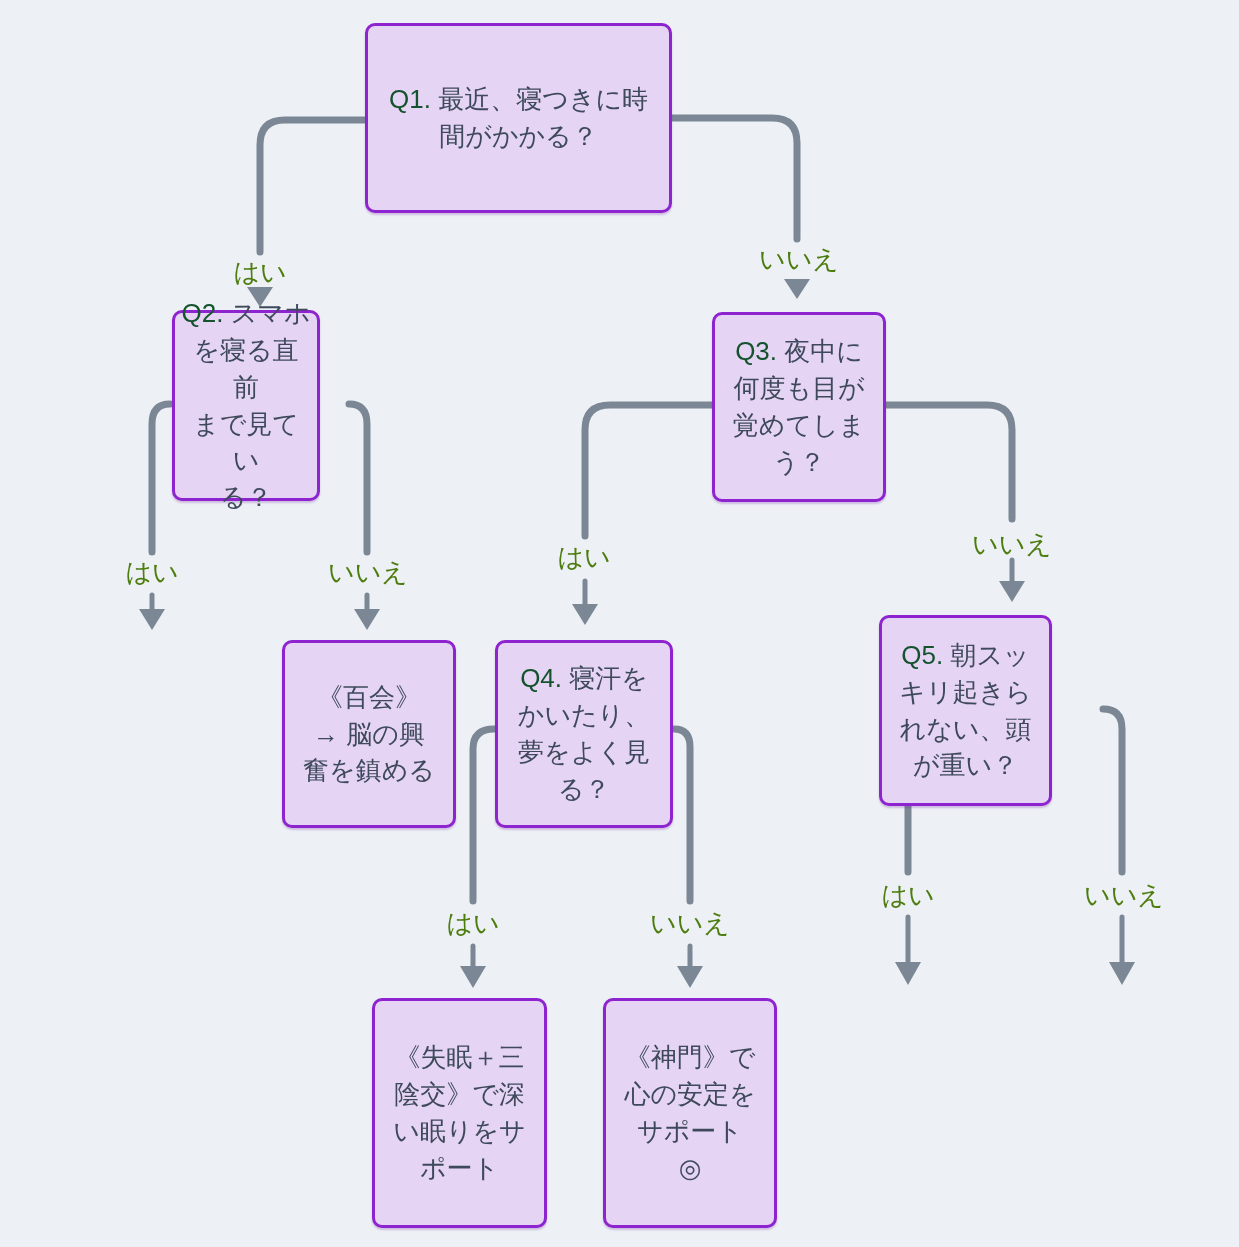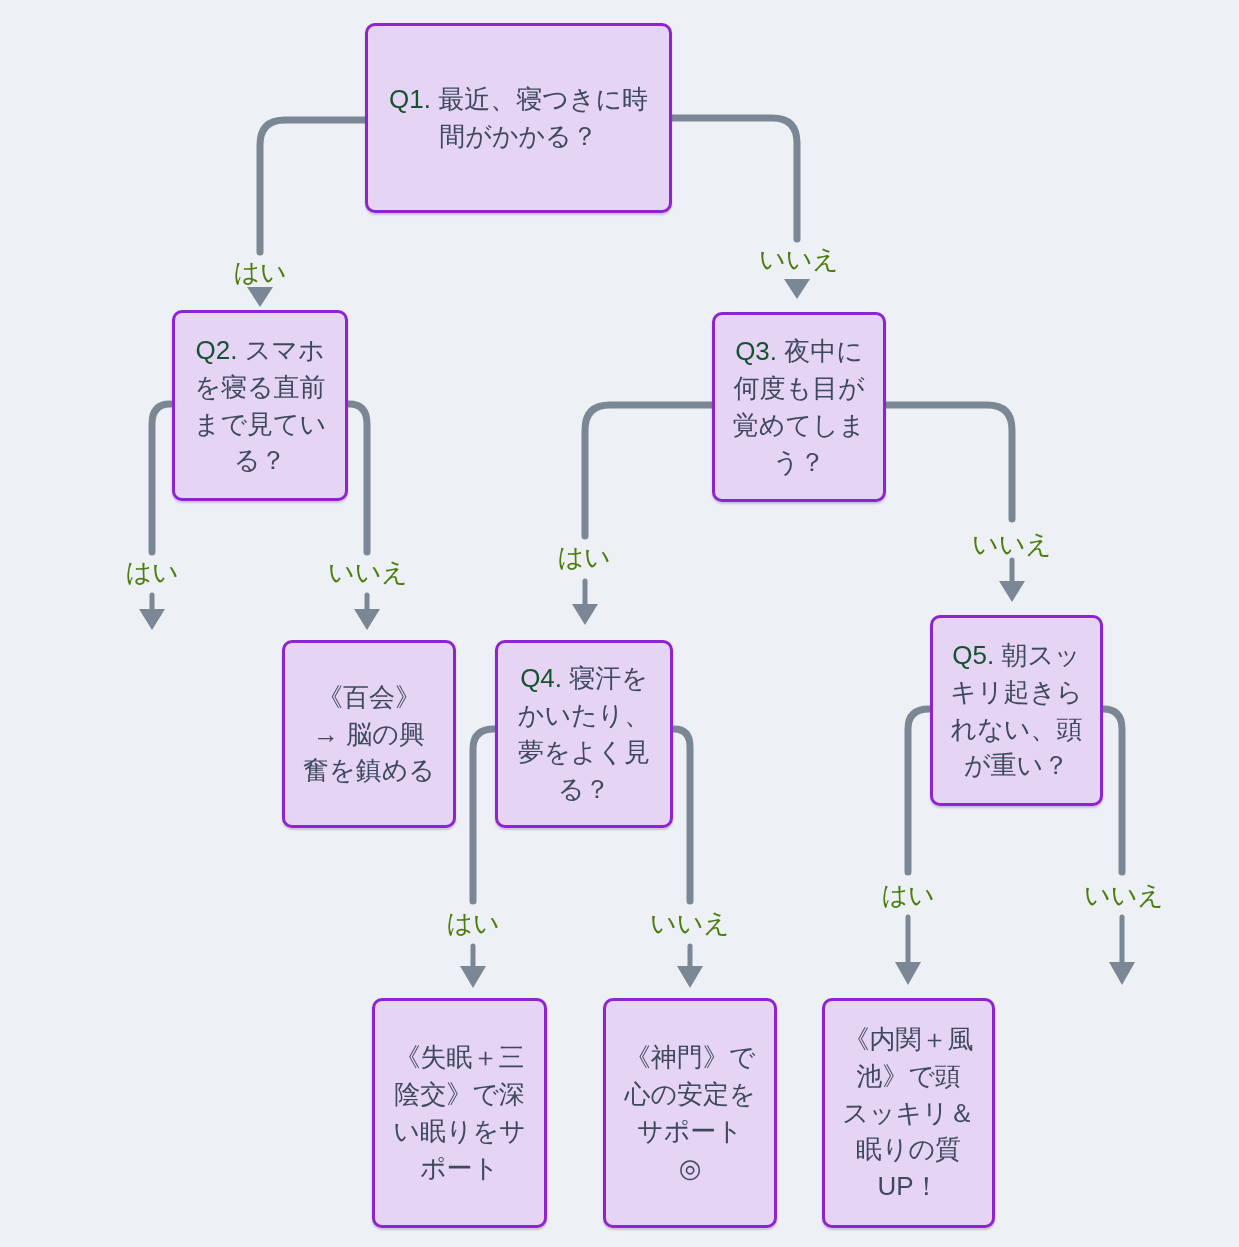--- a/index.html
+++ b/index.html
@@ -84,39 +84,39 @@
 
     <path class="edge-line" d="M 1103 709 Q 1122 709 1122 729 V 872"></path>
     <path class="edge-arrowline" d="M 1122 917 V 963"></path>
     <polygon class="edge-head" points="1109,962 1135,962 1122,985"></polygon>
   </svg>
 
   <div class="node" style="left:365px;top:23px;width:307px;height:190px;">
     <div class="node-text"><span class="prefix">Q1. </span><span>最近、寝つきに時
 間がかかる？</span></div>
   </div>
-  <div class="node" style="left:172px;top:310px;width:176px;height:191px;">
+  <div class="node" style="left:172px;top:310px;width:148px;height:191px;">
     <div class="node-text"><span class="prefix">Q2. </span><span>スマホ
 を寝る直前
 まで見てい
 る？</span></div>
   </div>
   <div class="node" style="left:712px;top:312px;width:174px;height:190px;">
     <div class="node-text"><span class="prefix">Q3. </span><span>夜中に
 何度も目が
 覚めてしま
 う？</span></div>
   </div>
   <div class="node" style="left:495px;top:640px;width:178px;height:188px;">
     <div class="node-text"><span class="prefix">Q4. </span><span>寝汗を
 かいたり、
 夢をよく見
 る？</span></div>
   </div>
-  <div class="node" style="left:930px;top:615px;width:173px;height:191px;">
+  <div class="node" style="left:879px;top:615px;width:173px;height:191px;">
     <div class="node-text"><span class="prefix">Q5. </span><span>朝スッ
 キリ起きら
 れない、頭
 が重い？</span></div>
   </div>
 
   <div class="node" style="left:282px;top:640px;width:174px;height:188px;">
     <div class="node-text">《百会》
 → 脳の興
 奮を鎮める</div>
@@ -126,27 +126,20 @@
 陰交》で深
 い眠りをサ
 ポート</div>
   </div>
   <div class="node" style="left:603px;top:998px;width:174px;height:230px;">
     <div class="node-text">《神門》で
 心の安定を
 サポート
 ◎</div>
   </div>
-  <div class="node" style="left:822px;top:998px;width:173px;height:230px;">
-    <div class="node-text">《内関＋風
-池》で頭
-スッキリ＆
-眠りの質
-UP！</div>
-  </div>
 
   <div class="edge-label" style="left:260px;top:272px;">はい</div>
   <div class="edge-label" style="left:799px;top:259px;">いいえ</div>
   <div class="edge-label" style="left:152px;top:572px;">はい</div>
   <div class="edge-label" style="left:368px;top:572px;">いいえ</div>
   <div class="edge-label" style="left:584px;top:557px;">はい</div>
   <div class="edge-label" style="left:1012px;top:544px;">いいえ</div>
   <div class="edge-label" style="left:473px;top:923px;">はい</div>
   <div class="edge-label" style="left:690px;top:923px;">いいえ</div>
   <div class="edge-label" style="left:908px;top:895px;">はい</div>

